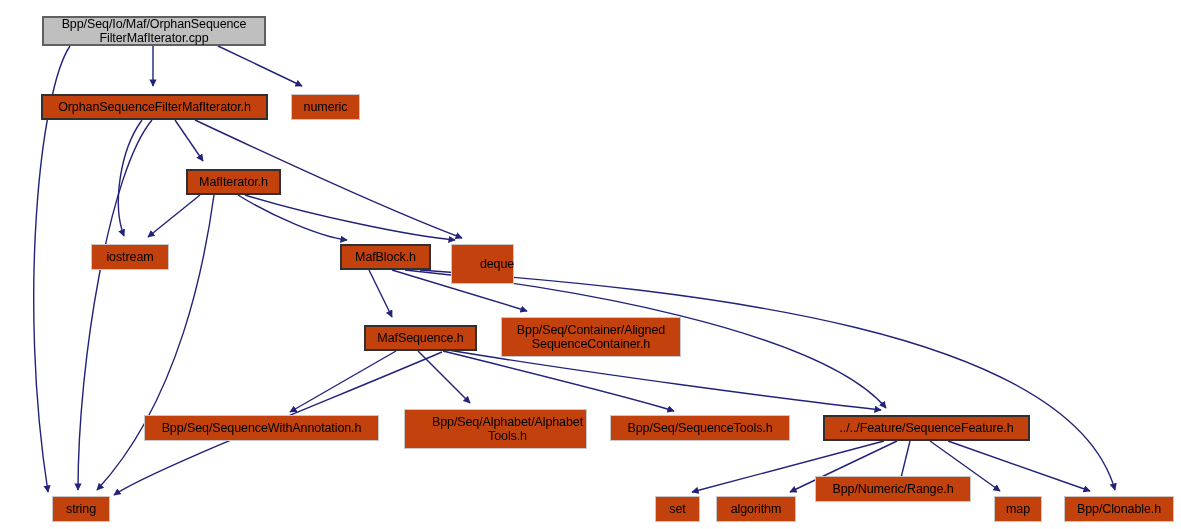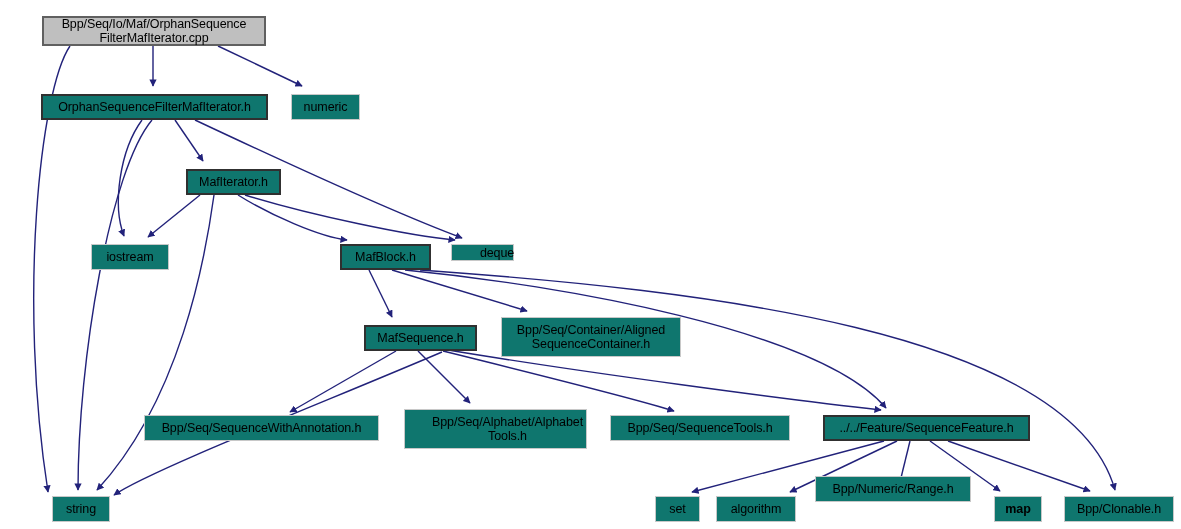--- a/index.html
+++ b/index.html
@@ -28,21 +28,21 @@
     position: absolute;
     box-sizing: border-box;
     display: flex;
     align-items: center;
     justify-content: center;
     text-align: center;
     color: #000000;
     font-size: 12.5px;
     line-height: 14px;
     letter-spacing: -0.1px;
-    background: #0f766e;
+    background: #c2410c;
     border: 1px solid #c8c8c8;
     white-space: pre-line;
     padding: 0 3px;
   }
   .node.lib {
     border: 1px solid #c8c8c8;
   }
   .node.local {
     border: 1px solid #303030;
     box-shadow: 0 0 0 1px #303030 inset;
@@ -96,29 +96,29 @@
       </g>
   </svg>
   <div id="node-layer">
       <div class="node root" style="left: 42px; top: 16px; width: 224px; height: 30px;"><span class="lbl">Bpp/Seq/Io/Maf/OrphanSequence
 FilterMafIterator.cpp</span></div>
       <div class="node local" style="left: 41px; top: 94px; width: 227px; height: 26px;"><span class="lbl">OrphanSequenceFilterMafIterator.h</span></div>
       <div class="node lib" style="left: 291px; top: 94px; width: 69px; height: 26px;"><span class="lbl">numeric</span></div>
       <div class="node local" style="left: 166px; top: 169px; width: 95px; height: 26px; margin-left: 20px;"><span class="lbl">MafIterator.h</span></div>
       <div class="node lib" style="left: 91px; top: 244px; width: 78px; height: 26px;"><span class="lbl">iostream</span></div>
       <div class="node local" style="left: 340px; top: 244px; width: 91px; height: 26px;"><span class="lbl">MafBlock.h</span></div>
-      <div class="node lib" style="left: 451px; top: 244px; width: 63px; height: 17px; padding-left: 32px;"><span class="lbl">deque</span></div>
+      <div class="node lib" style="left: 451px; top: 244px; width: 63px; height: 40px; padding-left: 32px;"><span class="lbl">deque</span></div>
       <div class="node local" style="left: 364px; top: 325px; width: 113px; height: 26px;"><span class="lbl">MafSequence.h</span></div>
       <div class="node lib" style="left: 501px; top: 317px; width: 180px; height: 40px;"><span class="lbl">Bpp/Seq/Container/Aligned
 SequenceContainer.h</span></div>
       <div class="node lib" style="left: 144px; top: 415px; width: 235px; height: 26px;"><span class="lbl">Bpp/Seq/SequenceWithAnnotation.h</span></div>
       <div class="node lib" style="left: 404px; top: 409px; width: 183px; height: 40px; padding-left: 27px;"><span class="lbl">Bpp/Seq/Alphabet/Alphabet
 Tools.h</span></div>
       <div class="node lib" style="left: 610px; top: 415px; width: 180px; height: 26px;"><span class="lbl">Bpp/Seq/SequenceTools.h</span></div>
       <div class="node local" style="left: 823px; top: 415px; width: 207px; height: 26px;"><span class="lbl">../../Feature/SequenceFeature.h</span></div>
       <div class="node lib" style="left: 52px; top: 496px; width: 58px; height: 26px;"><span class="lbl">string</span></div>
       <div class="node lib" style="left: 655px; top: 496px; width: 45px; height: 26px;"><span class="lbl">set</span></div>
       <div class="node lib" style="left: 716px; top: 496px; width: 80px; height: 26px;"><span class="lbl">algorithm</span></div>
       <div class="node lib" style="left: 815px; top: 476px; width: 156px; height: 26px;"><span class="lbl">Bpp/Numeric/Range.h</span></div>
-      <div class="node lib" style="left: 994px; top: 496px; width: 48px; height: 26px; font-weight: bold;"><span class="lbl">map</span></div>
+      <div class="node lib" style="left: 994px; top: 496px; width: 48px; height: 26px;"><span class="lbl">map</span></div>
       <div class="node lib" style="left: 1064px; top: 496px; width: 110px; height: 26px;"><span class="lbl">Bpp/Clonable.h</span></div>
     </div>
 </div>
 
 </body></html>

